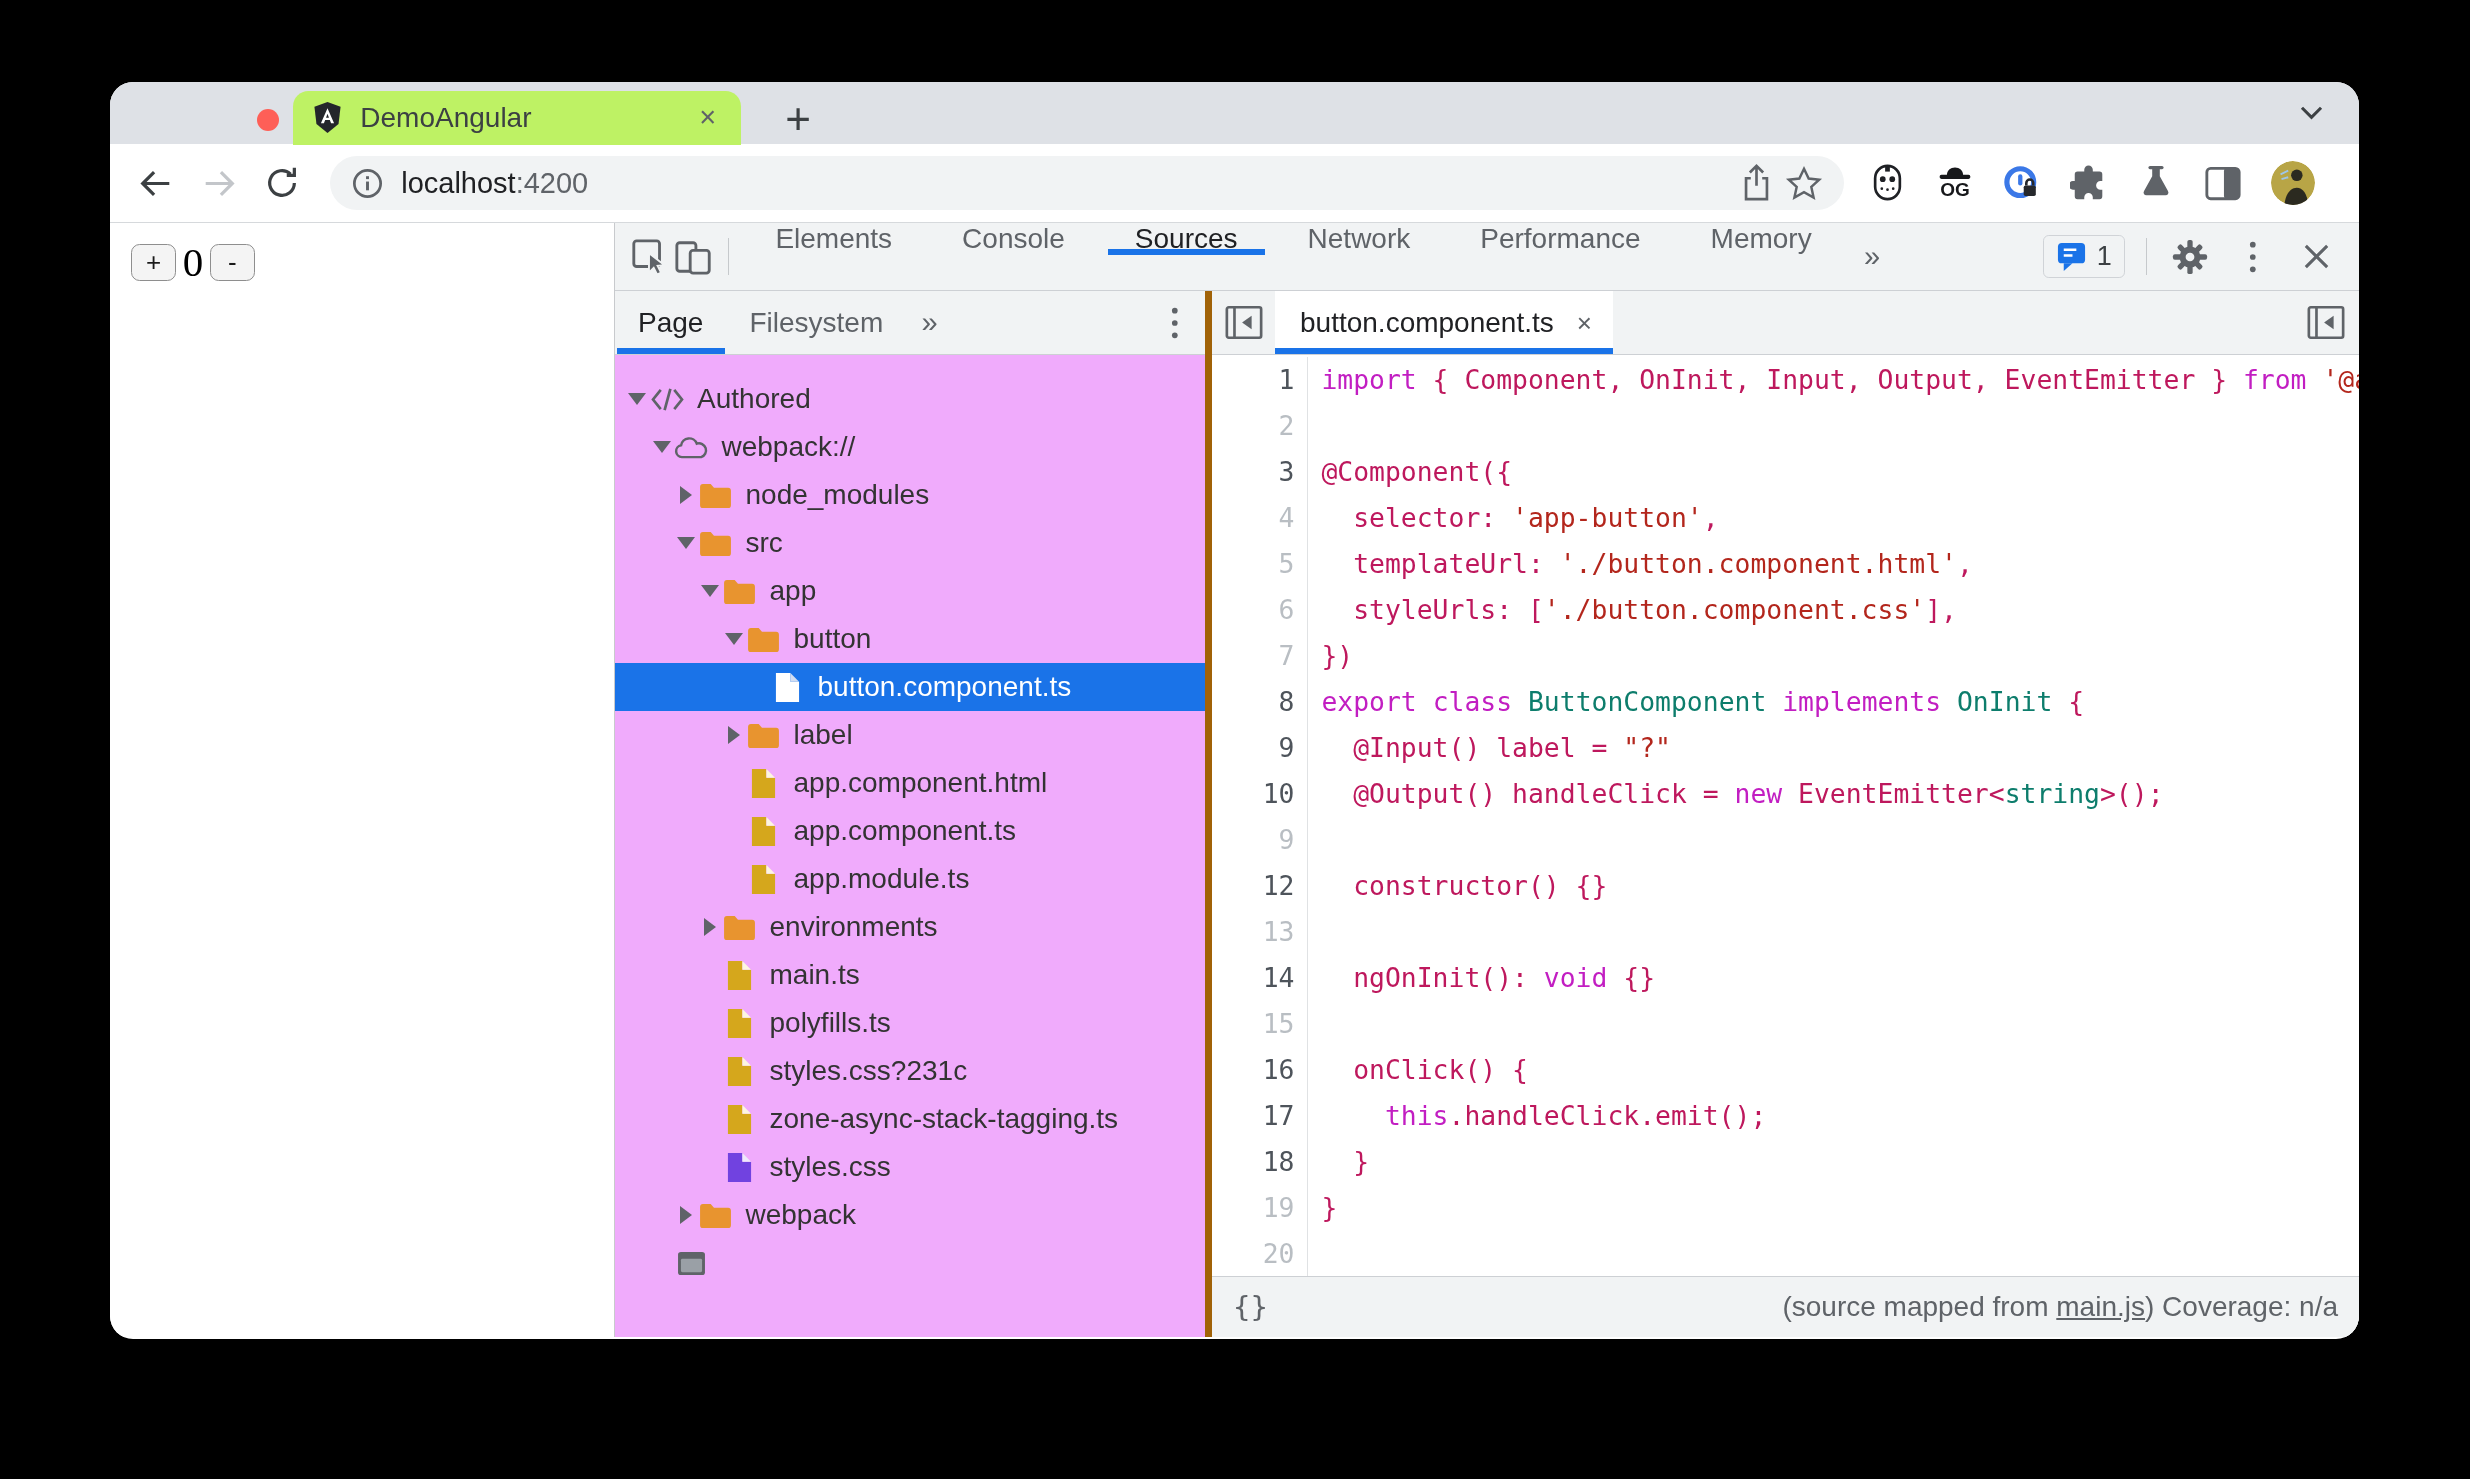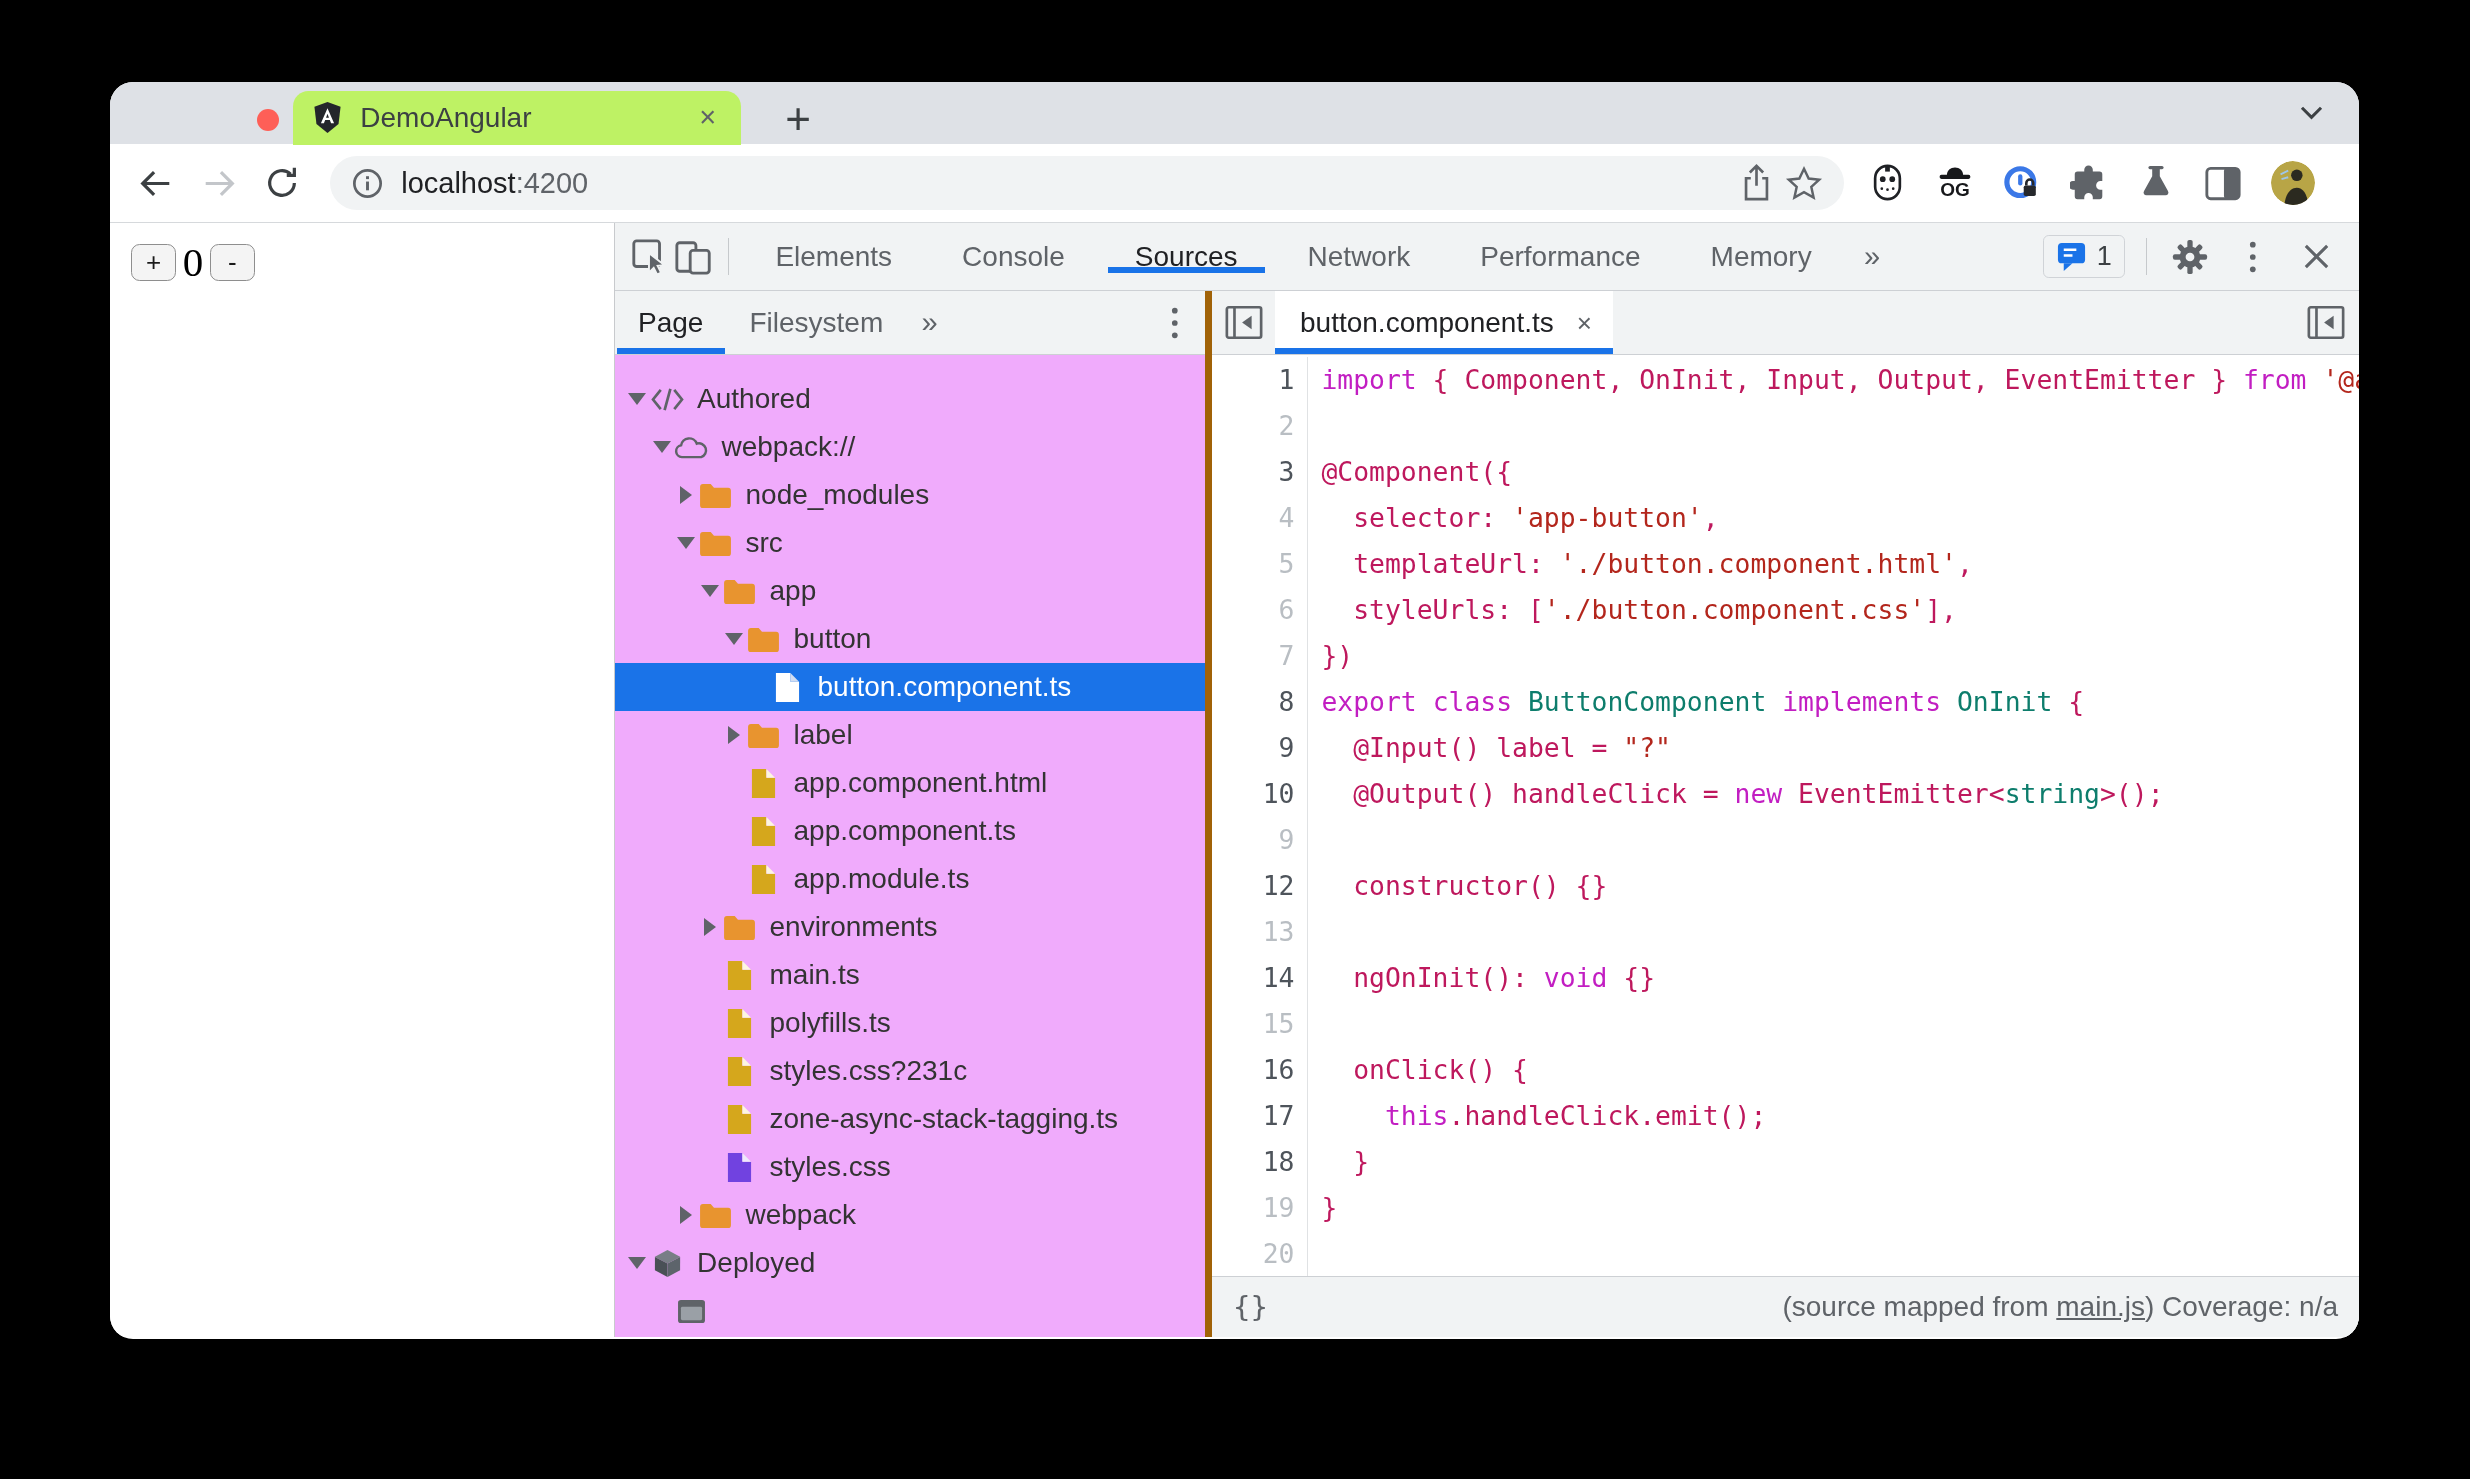--- a/index.html
+++ b/index.html
@@ -36,21 +36,21 @@
   .cbtn{width:45px;height:37px;border:1.9px solid #8e8e8e;border-radius:8.6px;background:#f4f4f4;
         font-size:26px;color:#1a1a1a;display:flex;align-items:center;justify-content:center;
         font-family:"Liberation Sans",sans-serif;}
   .cval{font-family:"Liberation Serif",serif;font-size:41px;color:#000;margin:0 6.7px;line-height:1;}
   
   .devtools{flex:1;display:flex;flex-direction:column;min-width:0;background:#fff;}
   .dt-toolbar{height:67px;background:#f1f3f4;border-bottom:1px solid #cdd0d4;display:flex;
               align-items:center;flex:none;padding-left:13.4px;}
   .toolbtn{width:44px;height:44px;display:flex;align-items:center;justify-content:center;flex:none;}
   .vsep{width:1px;height:37px;background:#c6c9cc;margin:0 11.5px;flex:none;}
-  .dt-tabs{display:flex;height:100%;align-items:center;}
+  .dt-tabs{display:flex;height:100%;align-items:flex-start;}
   .dt-tab{padding:0 35px;display:flex;align-items:center;font-size:28px;color:#5f6368;position:relative;white-space:nowrap;}
   .dt-tab.active{color:#202124;}
   .dt-tab.active::after{content:"";position:absolute;left:7.7px;right:7.7px;bottom:0;height:5.8px;background:#1a73e8;}
   .dt-more{padding:0 17.3px;display:flex;align-items:center;font-size:29px;color:#5f6368;}
   .dt-right{margin-left:auto;display:flex;align-items:center;gap:19px;padding-right:21px;}
   .issues-btn{display:flex;align-items:center;gap:9.6px;border:1px solid #d0d3d7;border-radius:5.8px;
               padding:4.8px 12.5px;font-size:27px;color:#3c4043;background:transparent;}
   .dt-body{flex:1;display:flex;min-height:0;}
   
   .navigator{width:597px;flex:none;border-right:7px solid #a16207;display:flex;flex-direction:column;box-sizing:border-box;}
@@ -491,33 +491,20 @@
                 <span class="arrowbox">
                   <span class="arr-right"></span>
                 </span>
                 <span class="ticon">
                   <svg width="33" height="27" viewBox="0 0 34 28">
                     <path d="M1 5a3 3 0 0 1 3-3h8l3.4 4H30a3 3 0 0 1 3 3v15a3 3 0 0 1-3 3H4a3 3 0 0 1-3-3Z" fill="#e8942f"></path>
                   </svg>
                 </span>
                 <span>webpack</span>
               </div>
-              <div class="trow" style="padding-left: 9.6px;">
-                <span class="arrowbox">
-                  <span class="arr-down"></span>
-                </span>
-                <span class="ticon">
-                  <svg width="31" height="31" viewBox="0 0 32 32">
-                    <path d="M16 2 29 9v.2L16 16 3 9.2V9Z" fill="#787e85"></path>
-                    <path d="M3 9.2 16 16v14L3 23Z" fill="#4a5056"></path>
-                    <path d="M29 9.2 16 16v14l13-7Z" fill="#5d646b"></path>
-                  </svg>
-                </span>
-                <span>Deployed</span>
-              </div>
               <div class="trow" style="padding-left: 34px;">
                 <span class="arrowbox"></span>
                 <span class="ticon">
                   <svg width="29" height="25" viewBox="0 0 30 26">
                     <rect x="1" y="1" width="28" height="24" rx="3" fill="#5f6368"></rect>
                     <rect x="4" y="8" width="22" height="14" rx="1.5" fill="#9aa0a6"></rect>
                   </svg>
                 </span>
                 <span></span>
               </div>

